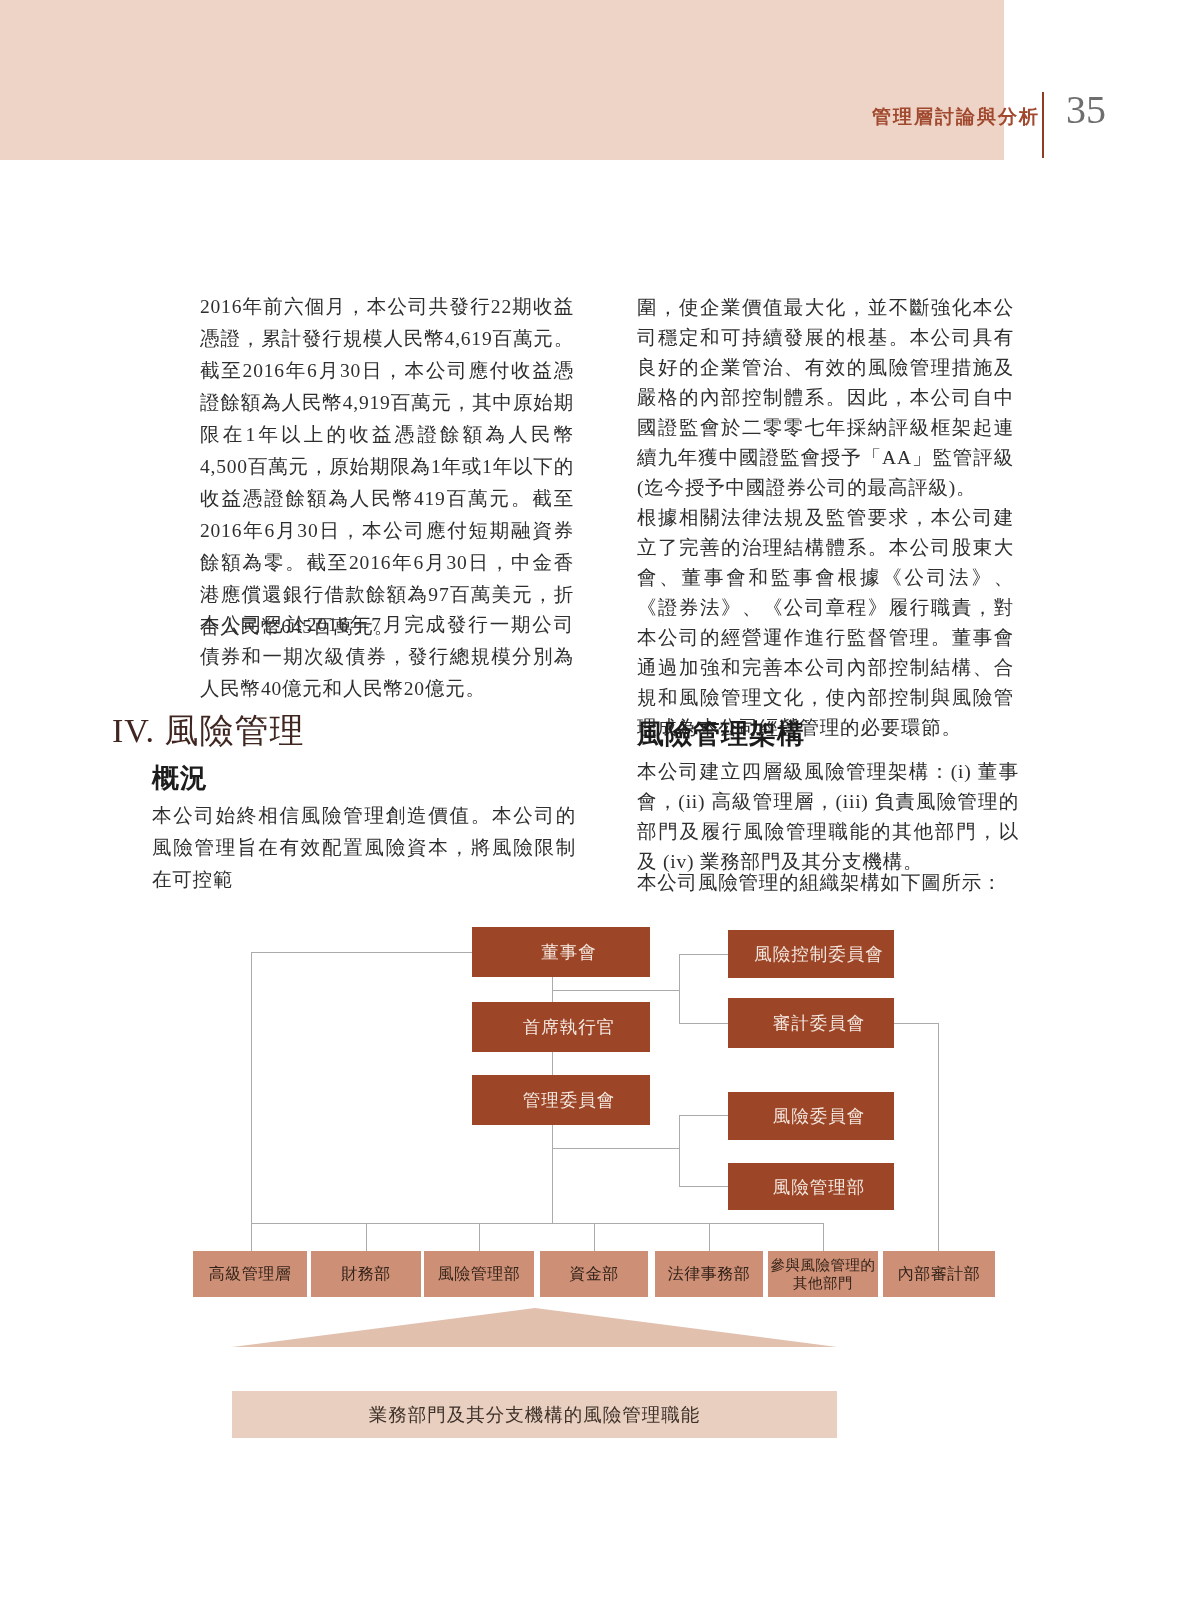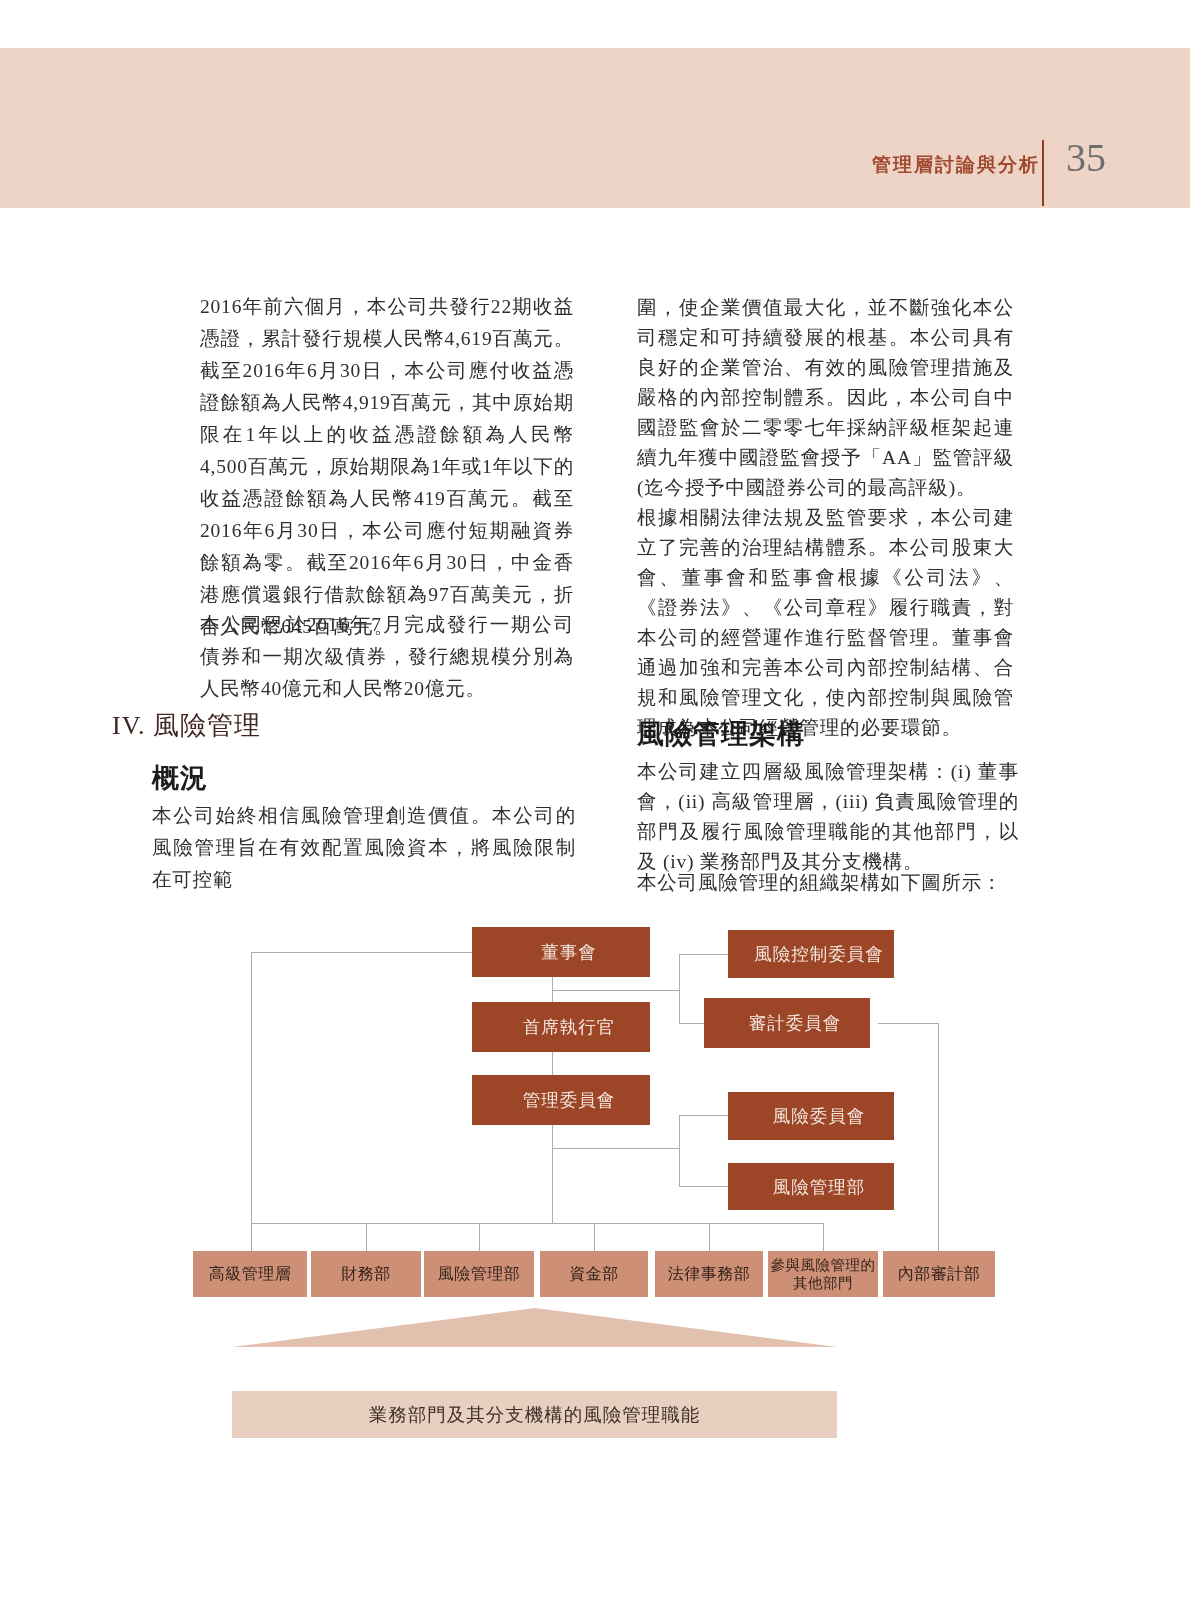--- a/index.html
+++ b/index.html
@@ -1,30 +1,30 @@
 <!DOCTYPE html>
 <html><head>
 <meta charset="utf-8">
 <style>
   html,body{margin:0;padding:0;background:#ffffff;}
   .page{position:relative;width:1190px;height:1615px;background:#ffffff;overflow:hidden;
         font-family:"Liberation Serif","DejaVu Serif",serif;color:#2e2e2e;}
   
-  .header-band{position:absolute;left:0;top:0;width:1190px;height:160px;background:#eed3c7;margin-top:48px;}
+  .header-band{position:absolute;left:0;top:0;width:1004px;height:160px;background:#eed3c7;}
   .header-title{position:absolute;left:820px;top:104px;width:220px;text-align:right;
         font-family:"Liberation Sans","DejaVu Sans",sans-serif;font-weight:bold;
         font-size:19px;letter-spacing:2px;color:#a0492e;}
   .header-divider{position:absolute;left:1042px;top:92px;width:2px;height:66px;background:#8e3d22;}
   .page-number{position:absolute;left:1066px;top:86px;width:80px;font-size:40px;color:#6e6e6e;
         font-family:"Liberation Serif","DejaVu Serif",serif;}
   
   .para{position:absolute;text-align:justify;font-size:19.5px;letter-spacing:0.8px;}
   .lh32{line-height:32px;}
   .lh30{line-height:30px;}
-  .section-heading{position:absolute;font-size:26px;color:#402620;letter-spacing:1px;}
+  .section-heading{position:absolute;font-size:34px;color:#402620;letter-spacing:1px;}
   .sub-heading{position:absolute;font-size:27px;font-weight:bold;color:#1c1c1c;letter-spacing:1px;}
   
   .box-dark{position:absolute;background:#9c4527;color:#f5e8e0;
         font-family:"Liberation Sans","DejaVu Sans",sans-serif;font-size:17.5px;letter-spacing:1px;
         display:flex;align-items:center;justify-content:center;text-align:center;padding-left:16px;}
   .box-light{position:absolute;background:#cd8f75;color:#33231a;
         font-family:"Liberation Sans","DejaVu Sans",sans-serif;font-size:16px;letter-spacing:0.5px;
         display:flex;align-items:center;justify-content:center;text-align:center;}
   .hline,.vline{position:absolute;background:#ababab;}
   .hline{height:1px;}
@@ -79,21 +79,21 @@
   <div class="vline" style="left:709px;top:1223px;height:28px;"></div>
   <div class="vline" style="left:823px;top:1223px;height:28px;"></div>
   <div class="hline" style="left:878px;top:1023px;width:60px;"></div>
   <div class="vline" style="left:938px;top:1023px;height:228px;"></div>
 
   <div class="box-dark" style="left:472px;top:927px;width:162px;height:50px;">董事會</div>
   <div class="box-dark" style="left:472px;top:1002px;width:162px;height:50px;">首席執行官</div>
   <div class="box-dark" style="left:472px;top:1075px;width:162px;height:50px;">管理委員會</div>
 
   <div class="box-dark" style="left:728px;top:930px;width:150px;height:48px;">風險控制委員會</div>
-  <div class="box-dark" style="left:704px;top:998px;width:150px;height:50px;">審計委員會</div>
+  <div class="box-dark" style="left:728px;top:998px;width:150px;height:50px;">審計委員會</div>
   <div class="box-dark" style="left:728px;top:1092px;width:150px;height:48px;">風險委員會</div>
   <div class="box-dark" style="left:728px;top:1163px;width:150px;height:47px;">風險管理部</div>
 
   <div class="box-light" style="left:193px;top:1251px;width:114px;height:46px;">高級管理層</div>
   <div class="box-light" style="left:311px;top:1251px;width:110px;height:46px;">財務部</div>
   <div class="box-light" style="left:424px;top:1251px;width:110px;height:46px;">風險管理部</div>
   <div class="box-light" style="left:540px;top:1251px;width:108px;height:46px;">資金部</div>
   <div class="box-light" style="left:655px;top:1251px;width:108px;height:46px;">法律事務部</div>
   <div class="box-light" style="left:768px;top:1251px;width:110px;height:46px;font-size:14.5px;line-height:18px;">參與風險管理的 其他部門</div>
   <div class="box-light" style="left:883px;top:1251px;width:112px;height:46px;">內部審計部</div>

